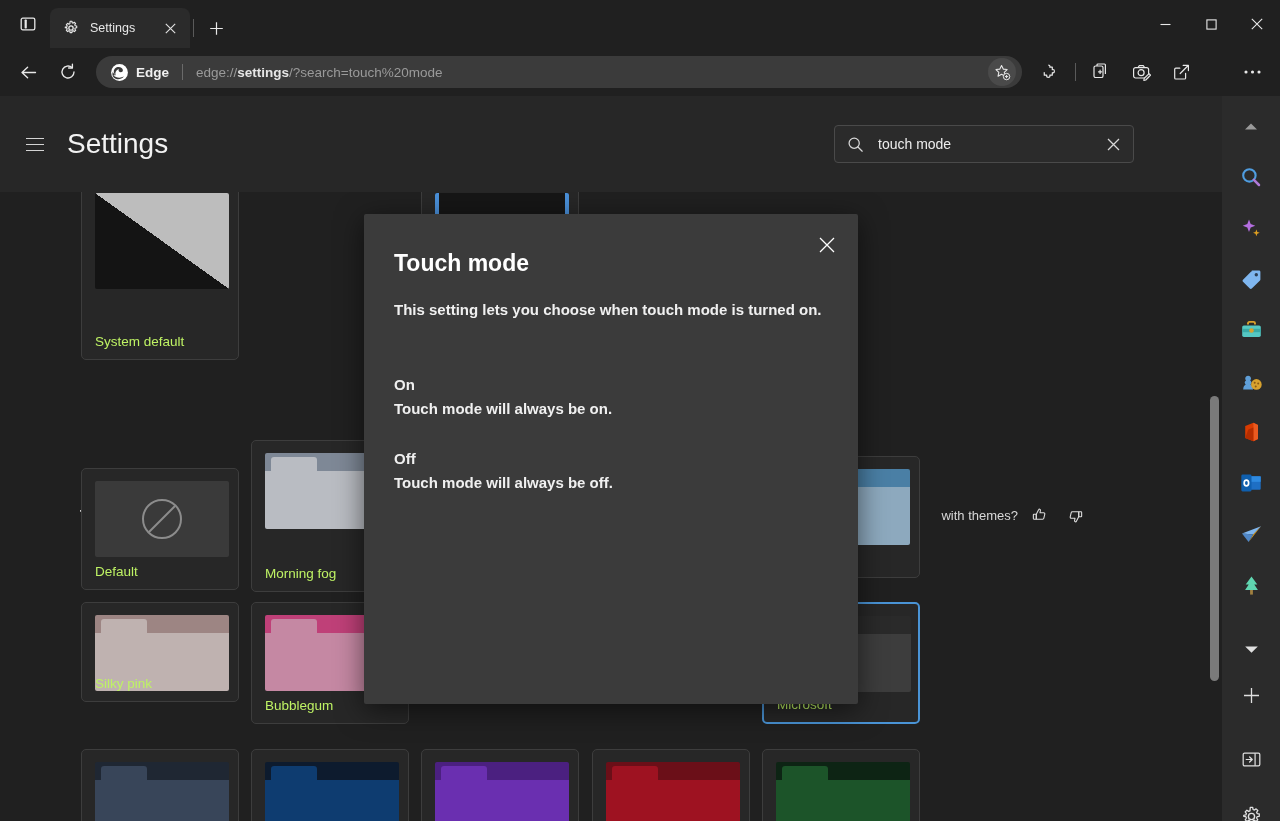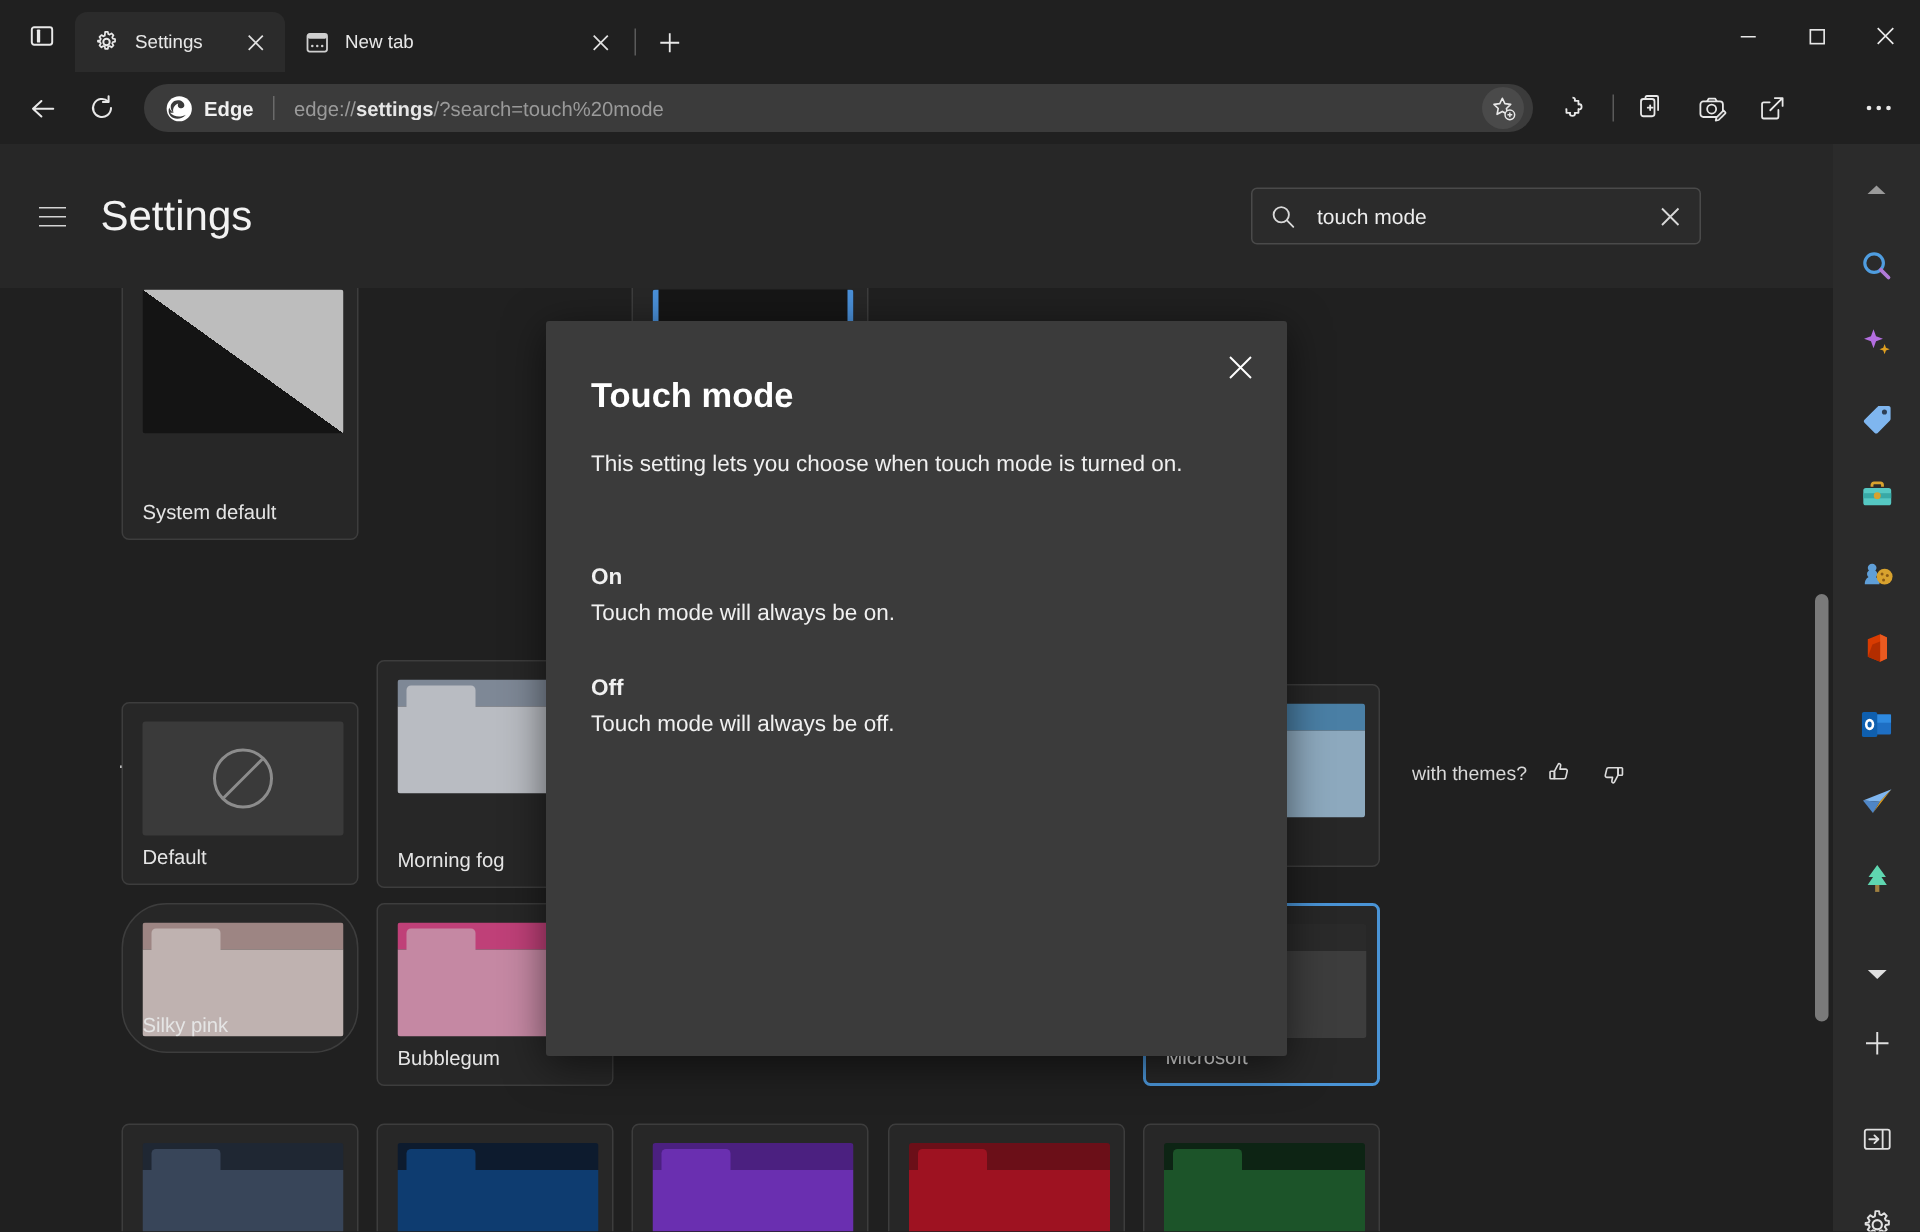--- a/index.html
+++ b/index.html
@@ -127,21 +127,21 @@
 
   
   .card {
     position: absolute; background: #272727; border: 1px solid #3d3d3d;
     border-radius: 5px; cursor: pointer; overflow: hidden;
   }
   .card.selected { border: 2px solid #4a94d6; }
   .card .thumb { position: absolute; left: 13px; top: 12px; width: 134px; height: 76px;
     border-radius: 2px; overflow: hidden; }
   .card .clabel {
-    position: absolute; left: 13px; bottom: 10px; color: #e5e5e5; font-size: 13.5px;
+    position: absolute; left: 13px; bottom: 10px; color: #bef264; font-size: 13.5px;
     white-space: nowrap; overflow: hidden; text-overflow: ellipsis; width: 140px;
   }
   
   .folder { position: absolute; inset: 0; }
   .folder .topbar { position: absolute; left: 0; top: 0; right: 0; height: 18px; }
   .folder .tabshape { position: absolute; left: 6px; top: 4px; width: 46px; height: 16px;
      border-radius: 3px 3px 0 0; }
   .folder .body { position: absolute; left: 0; top: 18px; right: 0; bottom: 0; }
 
   
@@ -179,21 +179,21 @@
     display: flex; align-items: center; justify-content: center;
   }
   .modal-title {
     position: absolute; left: 30px; top: 36px; color: #ffffff;
     font-size: 23px; font-weight: bold;
   }
   .modal-body {
     position: absolute; left: 30px; top: 84px; right: 30px;
     color: #f0f0f0; font-size: 15px; line-height: 24.5px;
   }
-  .modal-body p { margin: 0; }
+  .modal-body p { margin: 0; font-weight: bold; }
   .modal-body .gap { height: 25px; }
   .modal-body .hd { font-weight: bold; }
   .gotit {
     position: absolute; left: 251px; top: 427px; width: 213px; height: 37px;
     background: #0f7cc4; color: #ffffff; border: 0; border-radius: 2px;
     font-size: 15px; font-weight: bold; cursor: pointer;
     font-family: "Liberation Sans", sans-serif;
   }
 </style>
 </head>
@@ -217,37 +217,20 @@
         </svg>
       </span>
       <span class="tab-title">Settings</span>
       <span class="tabclose">
         <svg width="11" height="11" viewBox="0 0 11 11">
             <path d="M.8.8l9.4 9.4M10.2.8L.8 10.2" stroke="#e0e0e0" stroke-width="1.15"></path>
           </svg>
       </span>
     </div>
 
-    <div class="tab" style="min-width:230px;">
-      <span class="favicon">
-        <svg width="15" height="15" viewBox="0 0 15 15">
-          <rect x="1" y="1.6" width="13" height="11.8" rx="1.5" fill="none" stroke="#cfcfcf" stroke-width="1.2"></rect>
-          <rect x="1" y="1.6" width="13" height="3.2" rx="1.4" fill="#cfcfcf"></rect>
-          <circle cx="4.2" cy="9.6" r=".85" fill="#cfcfcf"></circle>
-            <circle cx="7.5" cy="9.6" r=".85" fill="#cfcfcf"></circle>
-            <circle cx="10.8" cy="9.6" r=".85" fill="#cfcfcf"></circle>
-        </svg>
-      </span>
-      <span class="tab-title">New tab</span>
-      <span class="tabclose">
-        <svg width="11" height="11" viewBox="0 0 11 11">
-            <path d="M.8.8l9.4 9.4M10.2.8L.8 10.2" stroke="#e0e0e0" stroke-width="1.15"></path>
-          </svg>
-      </span>
-    </div>
 
     <div class="tabsep"></div>
     <div class="newtab">
       <svg width="15" height="15" viewBox="0 0 15 15">
           <path d="M7.5 1.2v12.6M1.2 7.5h12.6" stroke="#e8e8e8" stroke-width="1.2"></path>
         </svg>
     </div>
 
     <div class="wincontrols">
       <div class="winbtn">
@@ -411,21 +394,21 @@
       <div class="card" style="left:762px; top:264px; width:158px; height:122px;">
         <div class="thumb">
           <div class="folder">
             <div class="topbar" style="background:#4a7fa5;"></div>
             <div class="tabshape" style="background:#8da9be;"></div>
             <div class="body" style="background:#8da9be;"></div>
           </div>
         </div>
       </div>
 
-      <div class="card" style="left:81px; top:410px; width:158px; height:100px;border-radius:30px;">
+      <div class="card" style="left:81px; top:410px; width:158px; height:100px;">
         <div class="thumb">
           <div class="folder">
             <div class="topbar" style="background:#9d8583;"></div>
             <div class="tabshape" style="background:#bfb2b0;"></div>
             <div class="body" style="background:#bfb2b0;"></div>
           </div>
         </div>
         <div class="clabel">Silky pink</div>
       </div>
 

